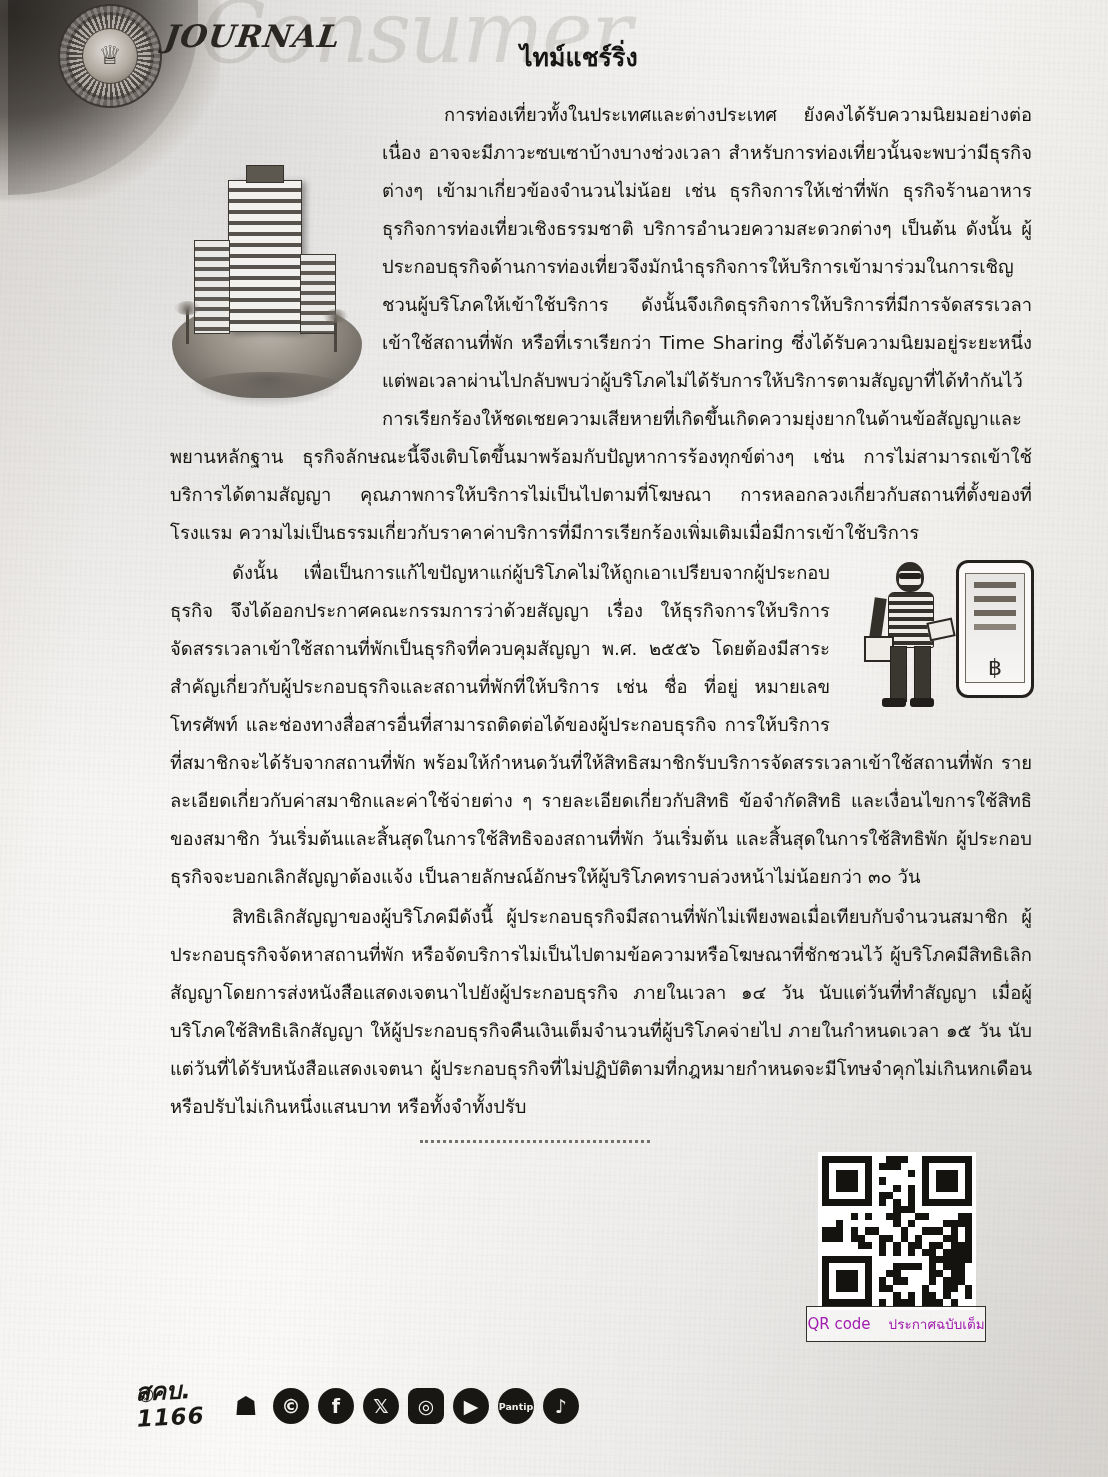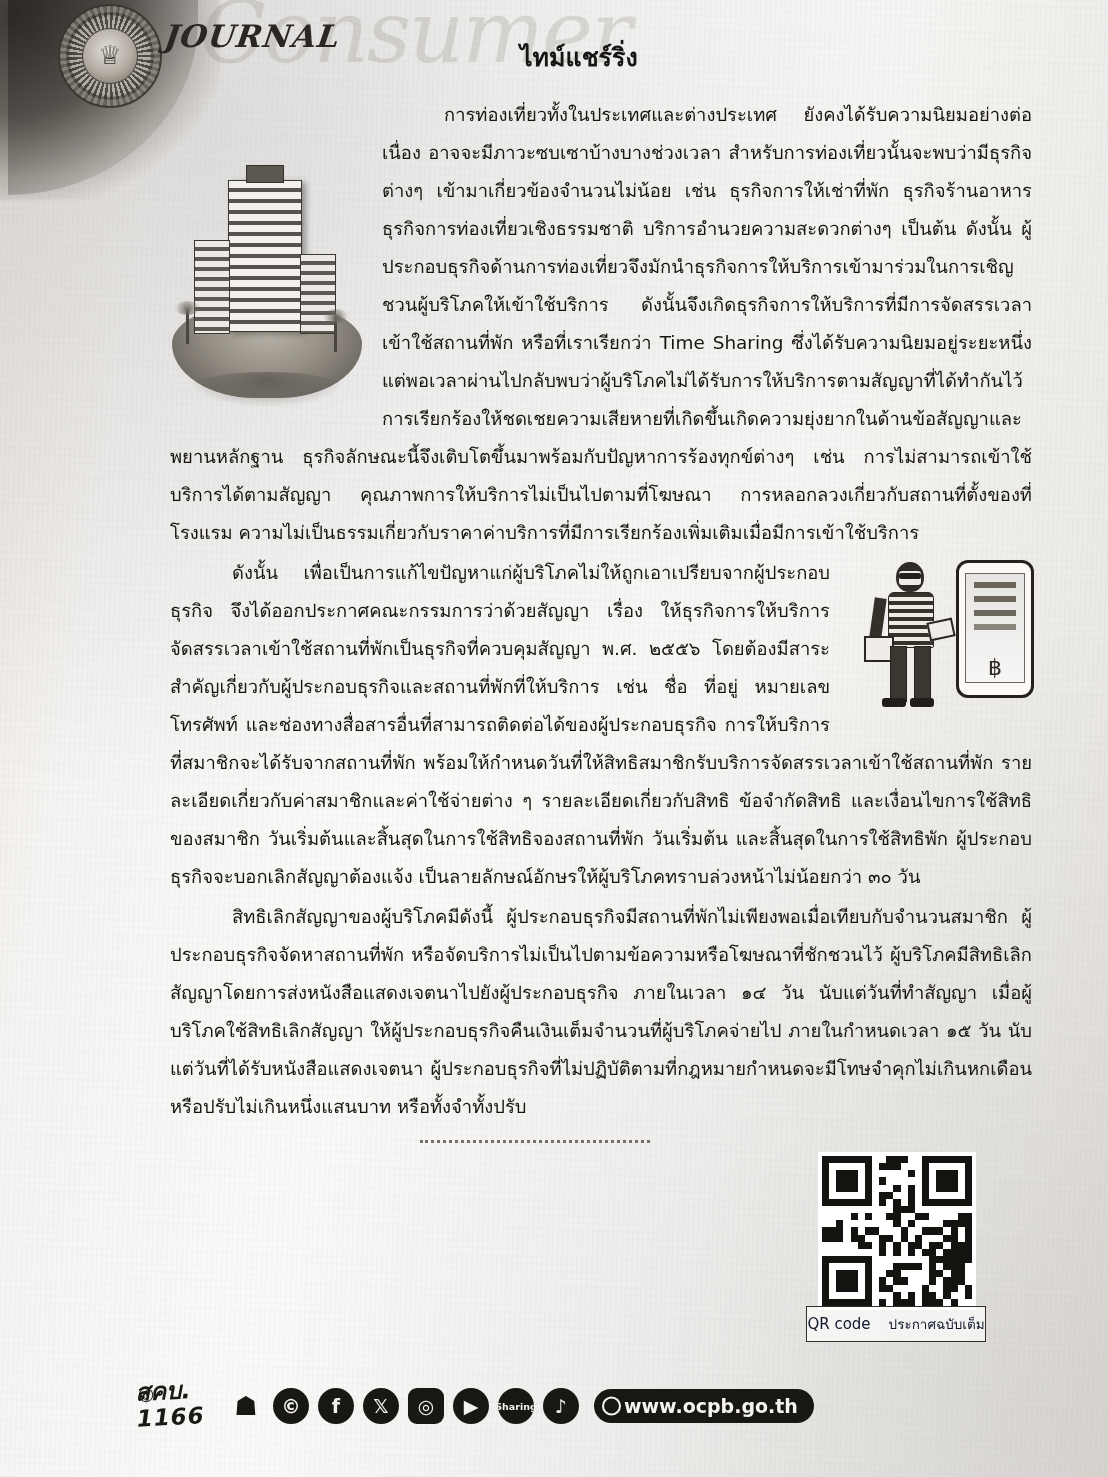--- a/index.html
+++ b/index.html
@@ -410,21 +410,21 @@
     top: 1306px;
     width: 178px;
     height: 34px;
     border: 1.5px solid #33302a;
     background: rgba(255,255,255,0.65);
     display: flex;
     align-items: center;
     justify-content: center;
     gap: 18px;
     font-size: 15px;
-    color: #0f172a;
+    color: #a21caf;
   }
   .qr-caption .small { font-size: 13.5px; }
 
   
   .footer {
     position: absolute;
     left: 0;
     top: 1370px;
     width: 1108px;
     height: 107px;
@@ -1039,24 +1039,21 @@
       <div class="ic">
         <span>𝕏</span>
       </div>
       <div class="ic squarish">
         <span>◎</span>
       </div>
       <div class="ic">
         <span>▶</span>
       </div>
       <div class="ic pantip">
-        <span>Sharing</span>
+        <span>Pantip</span>
       </div>
       <div class="ic">
         <span>♪</span>
       </div>
-      <div class="url-pill">
-        <span>www.ocpb.go.th</span>
-      </div>
     </div>
 
   </div>
 </div>
 
 </body></html>

